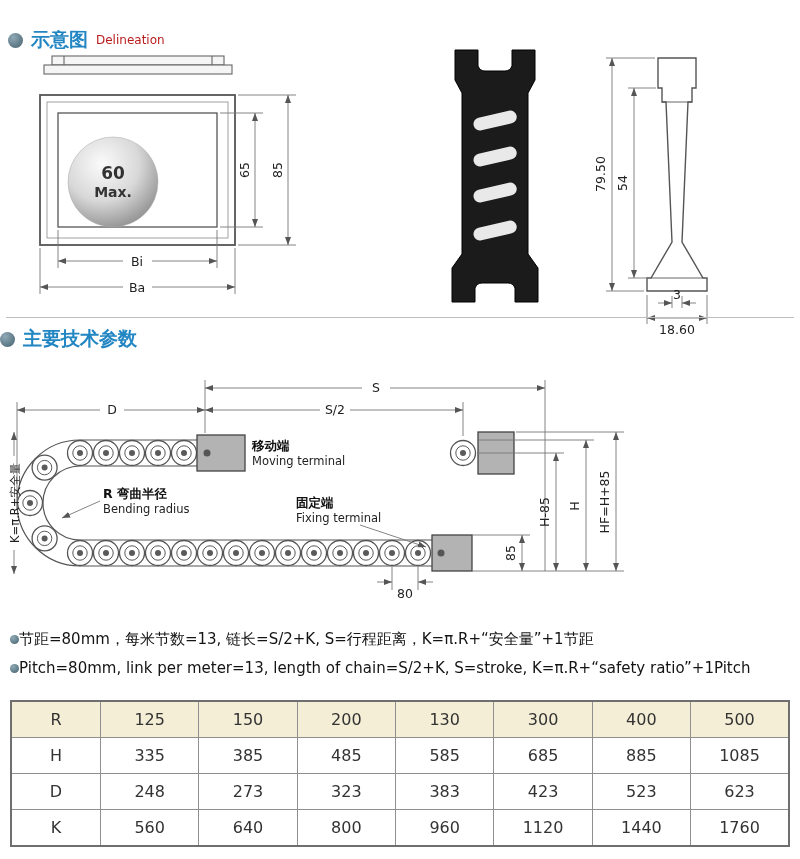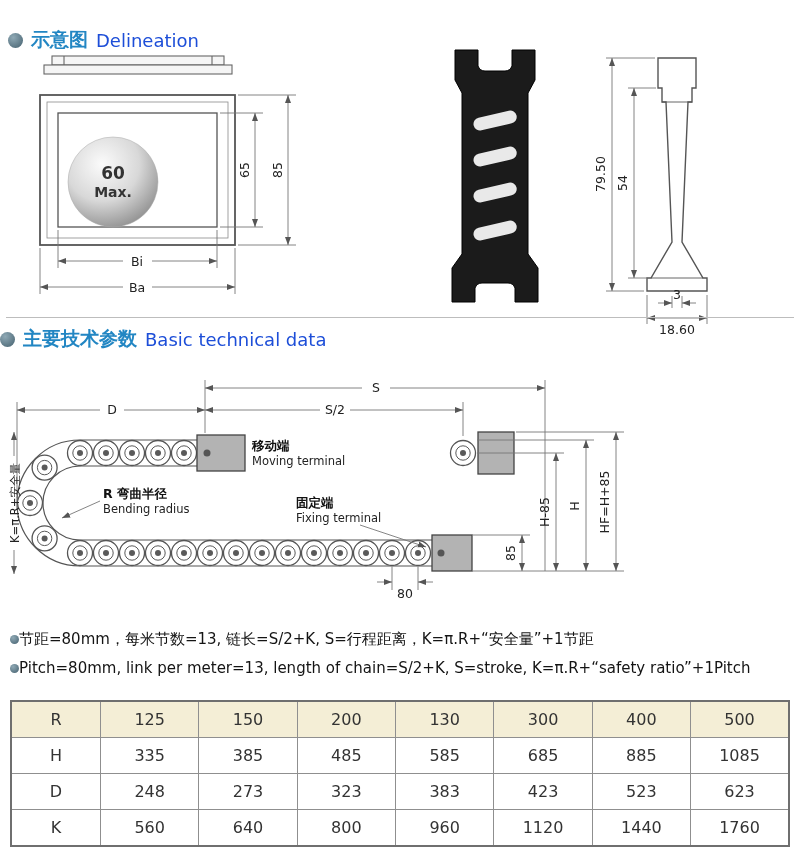--- a/index.html
+++ b/index.html
@@ -2,21 +2,21 @@
 <html><head>
 <meta charset="utf-8">
 <style>
   html,body{margin:0;padding:0;background:#fff;}
   body{font-family:"DejaVu Sans","Liberation Sans",sans-serif;}
   .page{position:relative;width:800px;height:859px;background:#ffffff;overflow:hidden;}
   .abs{position:absolute;}
   .sec-head{position:absolute;display:flex;align-items:center;gap:8px;white-space:nowrap;}
   .dot{width:15px;height:15px;border-radius:50%;background:radial-gradient(circle at 35% 30%,#8fa9b5,#44606e);flex:none;}
   .zh{font-size:19px;font-weight:bold;color:#2286c3;}
-  .en{font-size:18px;color:#1d4ed8;text-align:center;}
+  .en{font-size:12px;color:#b91c1c;text-align:center;}
   .hr{position:absolute;left:6px;right:6px;height:1px;background:#bdbdbd;}
   .note{position:absolute;left:10px;display:flex;align-items:center;gap:0;font-size:15px;color:#141414;white-space:nowrap;}
   .ndot{width:9px;height:9px;border-radius:50%;background:radial-gradient(circle at 35% 30%,#8fa9b5,#44606e);flex:none;}
   table.tech{position:absolute;left:10px;top:700px;width:780px;border-collapse:collapse;table-layout:fixed;
              font-size:16px;color:#333;border:2px solid #6f6f6f;}
   table.tech td{border:1px solid #8f8f8f;height:35px;text-align:center;padding:0;background:#fff;}
   table.tech td:first-child{width:88px;}
   table.tech tr.hdr td{background:#f4eed6;}
   
   text{font-family:"DejaVu Sans","Liberation Sans",sans-serif;}
@@ -123,21 +123,20 @@
     <text class="dt" x="227" y="143" text-anchor="middle" transform="rotate(-90 227 143)">54</text>
     <text class="dt" x="277" y="259" text-anchor="middle">3</text>
     <text class="dt" x="277" y="294" text-anchor="middle">18.60</text>
   </svg>
 
   <div class="hr" style="top:317px;"></div>
 
   <div class="sec-head" style="left:0;top:326px;">
     <span class="dot"></span>
     <span class="zh">主要技术参数</span>
-    <span class="en">Basic technical data</span>
   </div>
 
   <svg class="abs" style="left:0px;top:368px;" width="800" height="252" viewBox="0 0 800 252">
     <defs>
       <marker id="a3" viewBox="0 0 10 10" refX="9" refY="5" markerWidth="10" markerHeight="10" orient="auto-start-reverse">
         <path d="M0,1.6 L9,5 L0,8.4 Z" fill="#555"></path>
       </marker>
       <g id="lnk">
         <circle r="12.5" fill="#ffffff" stroke="#555" stroke-width="1.3"></circle>
         <circle r="7.2" fill="none" stroke="#5a5a5a" stroke-width="1"></circle>

